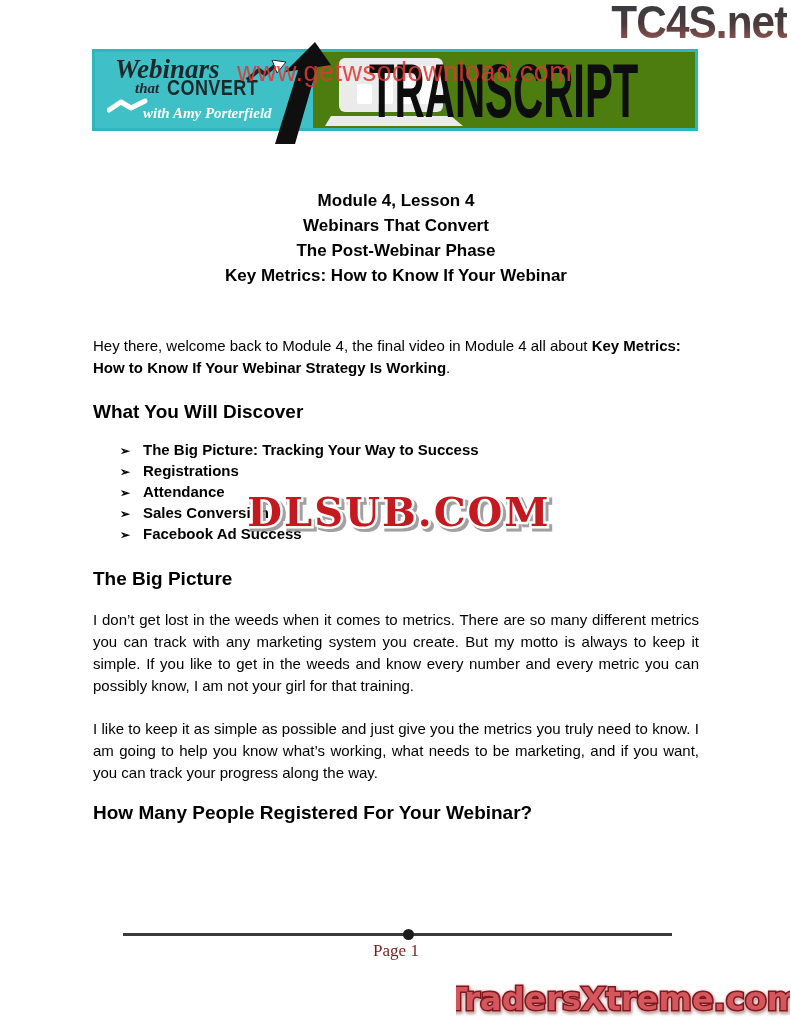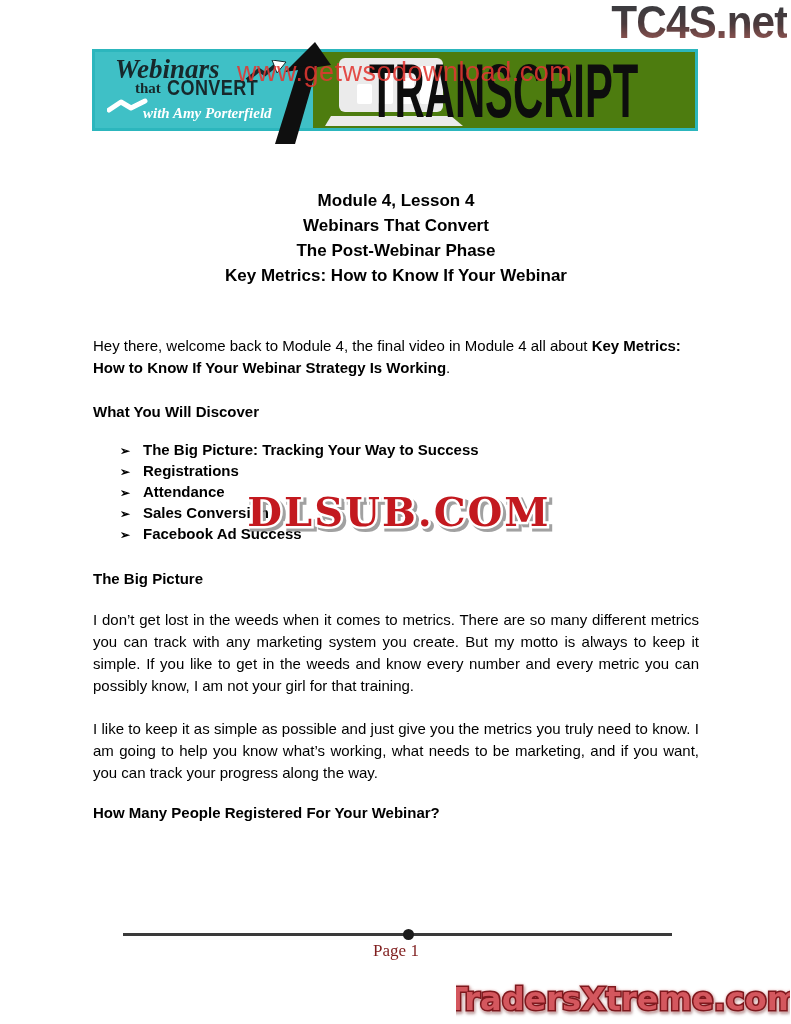--- a/index.html
+++ b/index.html
@@ -30,21 +30,21 @@
   }
   .logo { position:absolute; left:0; top:0; width:218px; height:76px; color:#17282b; }
   .logo-webinars {
     position:absolute; left:20px; top:2px;
     font-family:"Liberation Serif", serif; font-style:italic; font-weight:bold;
     font-size:27px; letter-spacing:0px;
   }
   .logo-arrow-up { position:absolute; left:150px; top:8px; }
   .logo-that {
     position:absolute; left:40px; top:28px;
-    font-family:"Liberation Serif", serif; font-weight:bold; font-size:15px;
+    font-family:"Liberation Serif", serif; font-style:italic; font-weight:bold; font-size:15px;
   }
   .logo-convert {
     position:absolute; left:72px; top:23px;
     font-weight:bold; font-size:22px; letter-spacing:0.5px;
     transform:scaleX(0.82); transform-origin:left center;
   }
   .logo-zigzag { position:absolute; left:12px; top:46px; }
   .logo-amy {
     position:absolute; left:48px; top:53px; color:#ffffff;
     font-family:"Liberation Serif", serif; font-style:italic; font-weight:bold; font-size:15px;
@@ -65,21 +65,21 @@
   }
 
   
   .content { position:absolute; left:93px; top:0; width:606px; z-index:1; }
   .doc-title {
     margin-top:188px; text-align:center;
     font-weight:bold; font-size:17px; line-height:25px;
   }
   .para { font-size:15px; line-height:22px; text-align:justify; }
   .para.left { text-align:left; }
-  .h { font-size:15px; font-weight:bold; line-height:23px; }
+  .h { font-size:19px; font-weight:bold; line-height:23px; }
   .mt-intro { margin-top:47px; }
   .mt-discover { margin-top:21px; }
   .list { margin-top:17px; list-style:none; }
   .list li {
     display:flex; align-items:baseline; padding-left:27px;
     font-size:15px; font-weight:bold; line-height:20px;
   }
   .bullet { width:23px; font-size:12px; flex:none; }
   .mt-bigpic { margin-top:22px; }
   .mt-p1 { margin-top:19px; }

